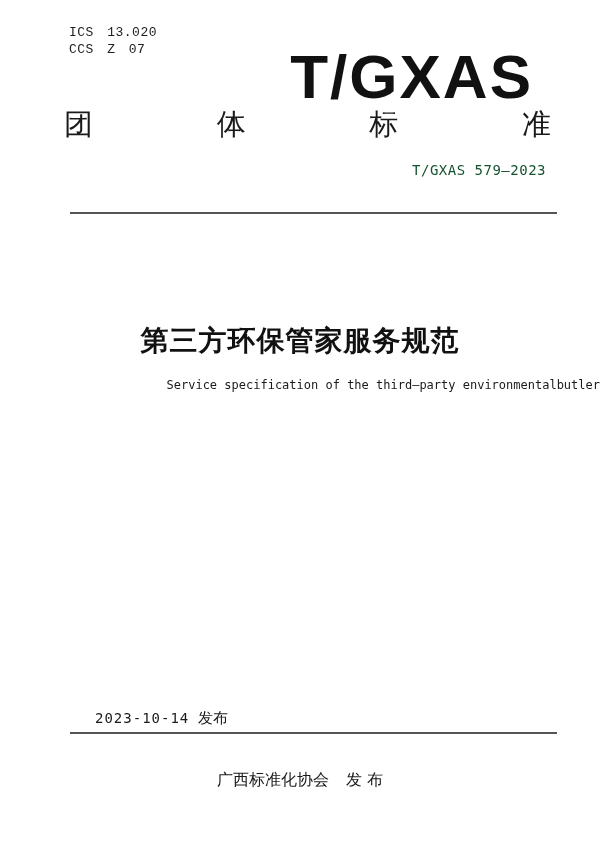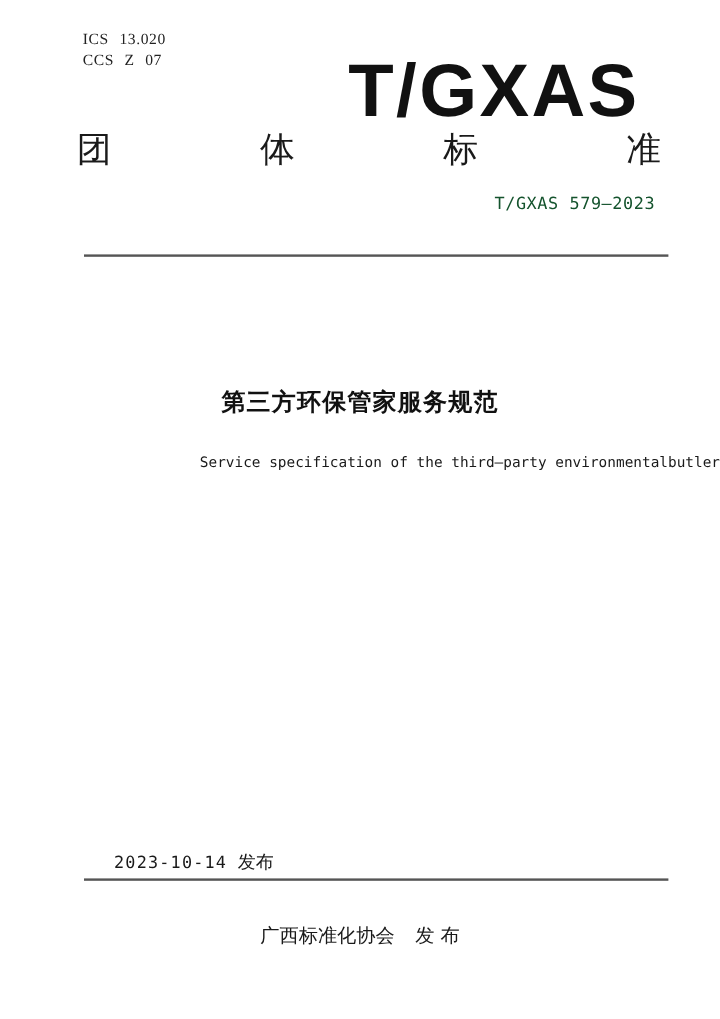--- a/index.html
+++ b/index.html
@@ -14,21 +14,21 @@
     margin: 0 auto;
     background: #ffffff;
     color: #1f1f1f;
     font-family: "DejaVu Sans", sans-serif;
     overflow: hidden;
   }
   .ics-block {
     position: absolute;
     top: 24px;
     left: 69px;
-    font-family: Liberation Serif, serif;
+    font-family: Liberation Mono, monospace;
     font-size: 13px;
     line-height: 17px;
     letter-spacing: 0.5px;
     word-spacing: 5px;
     color: #222;
   }
   .logo {
     position: absolute;
     top: 46px;
     right: 67px;
@@ -69,21 +69,21 @@
     height: 0;
   }
   .rule-top { top: 212px; }
   .rule-bottom { top: 732px; }
   .title-zh {
     position: absolute;
     top: 322px;
     left: 0;
     width: 100%;
     text-align: center;
-    font-size: 20px;
+    font-size: 28px;
     font-weight: bold;
     letter-spacing: 1px;
     color: #111;
   }
   .title-en {
     position: absolute;
     top: 378px;
     left: 0;
     width: 100%;
     text-align: right;

